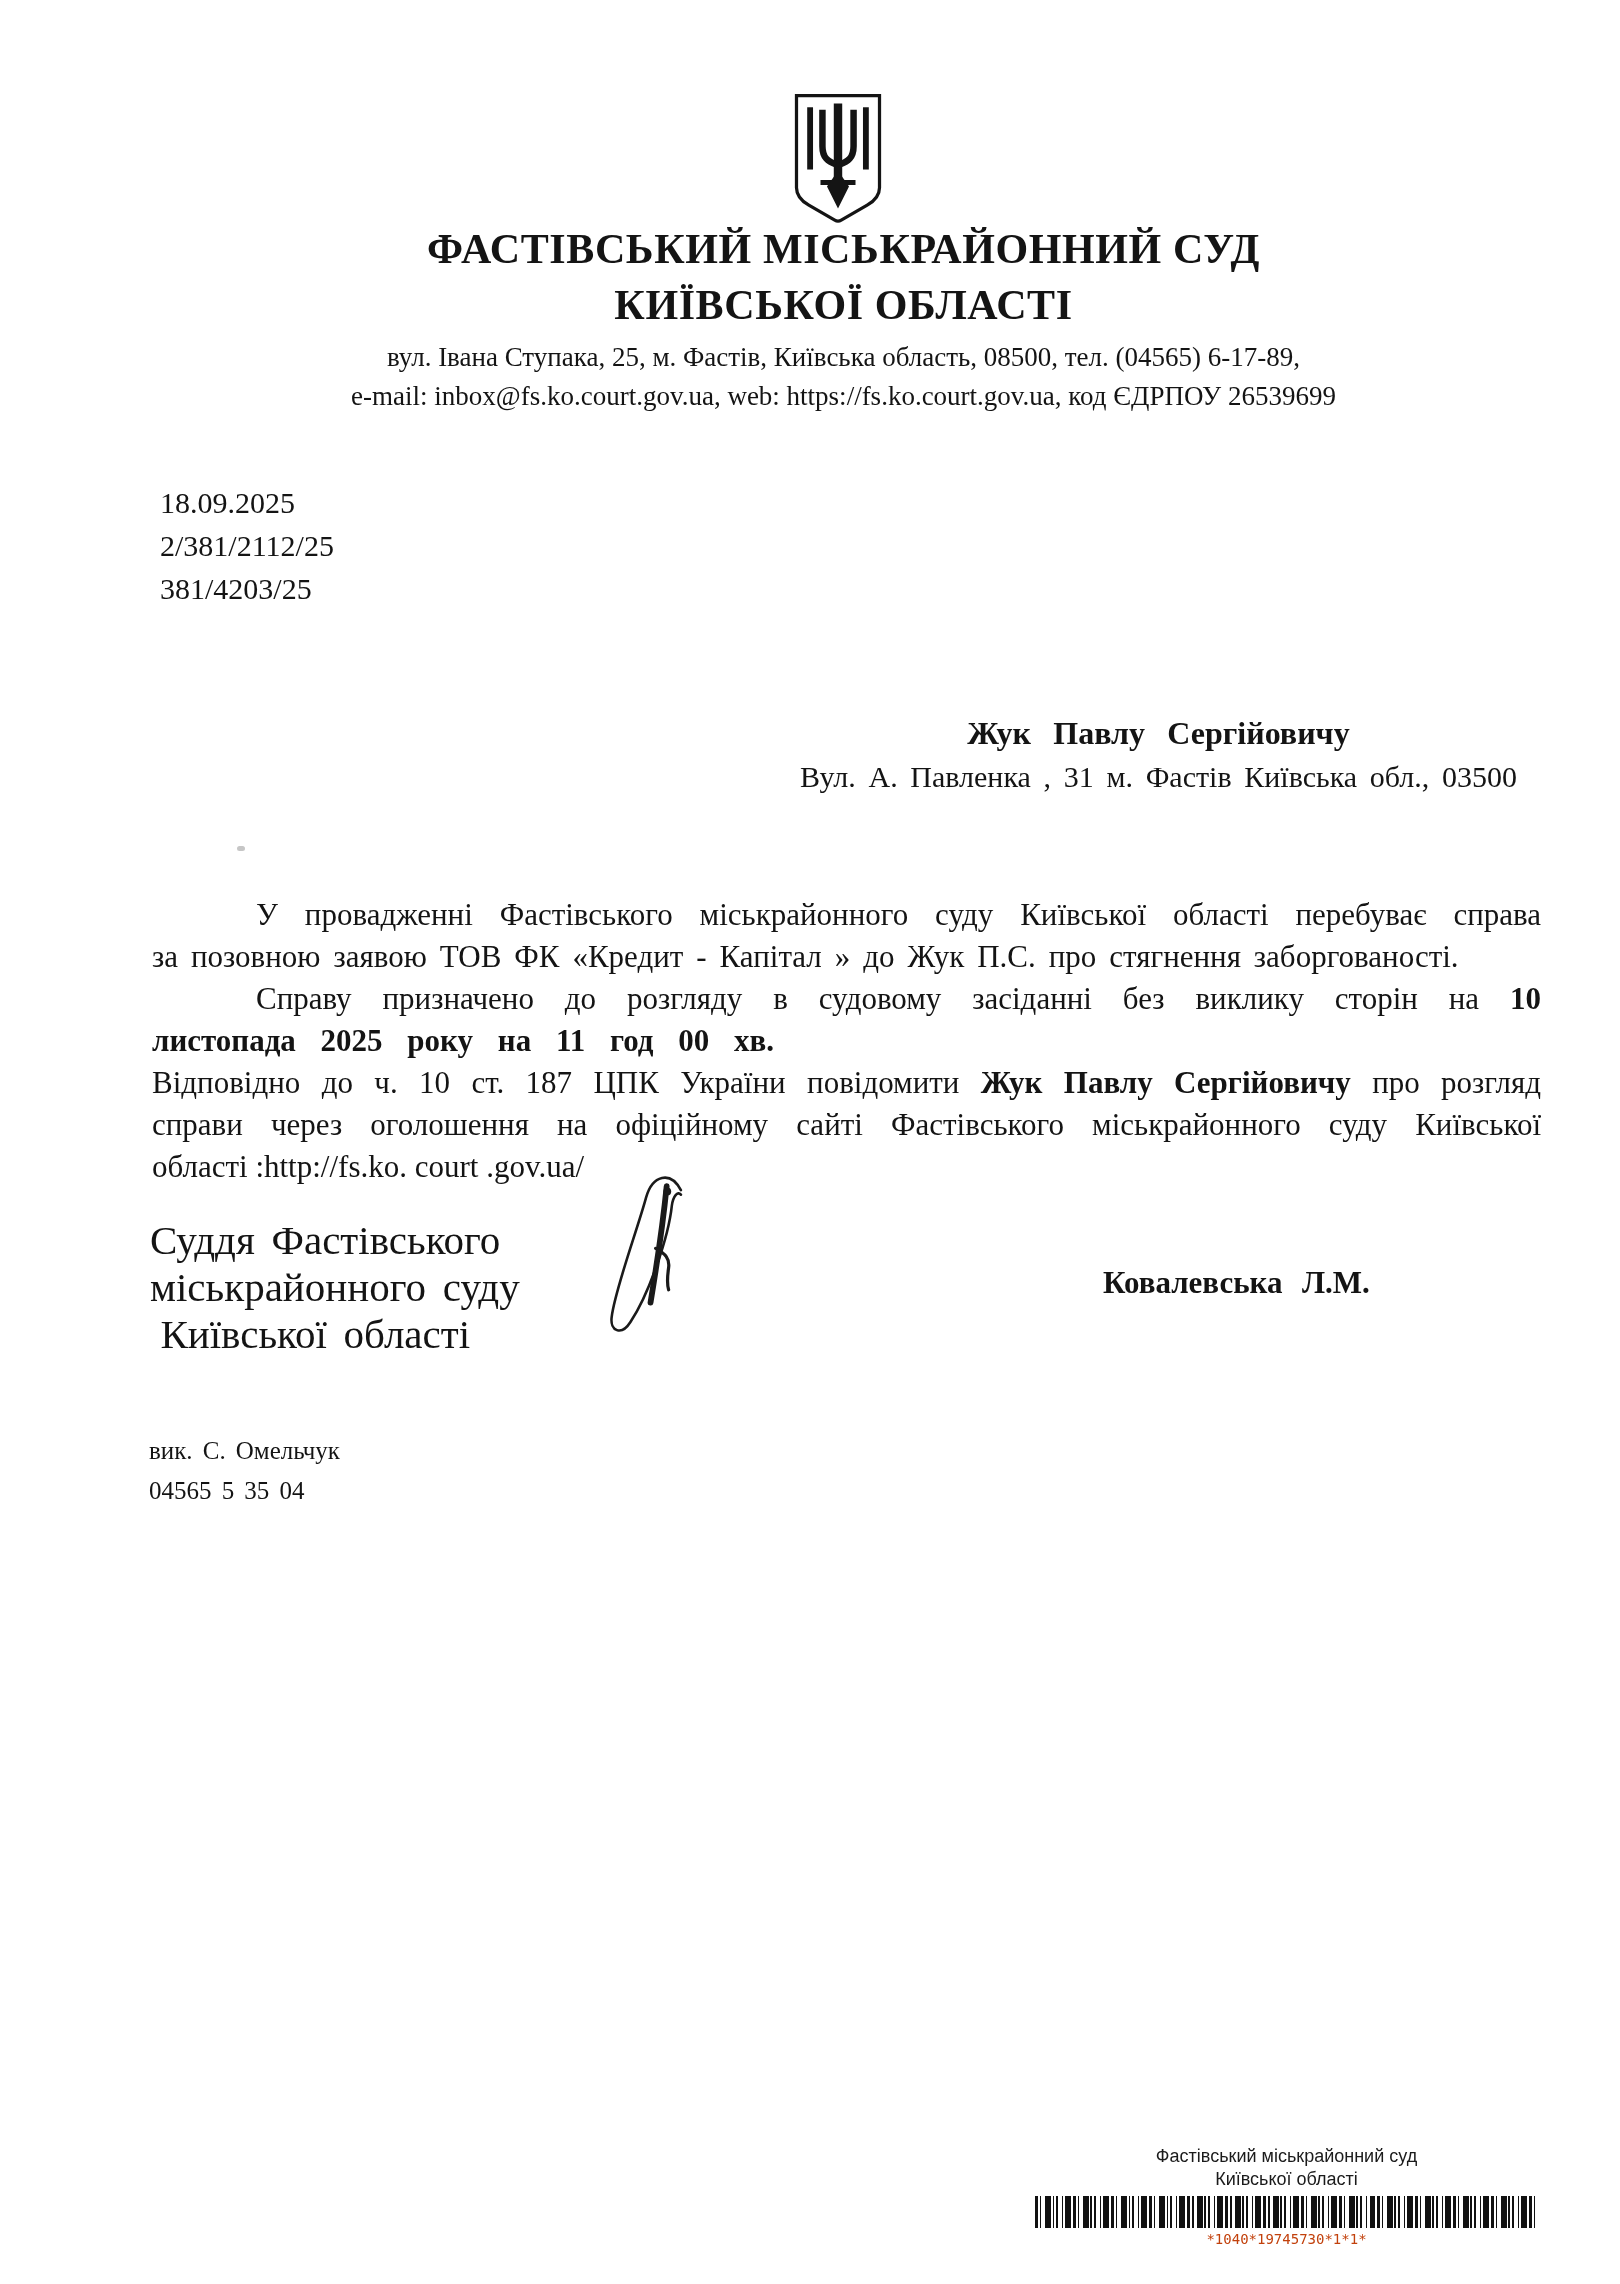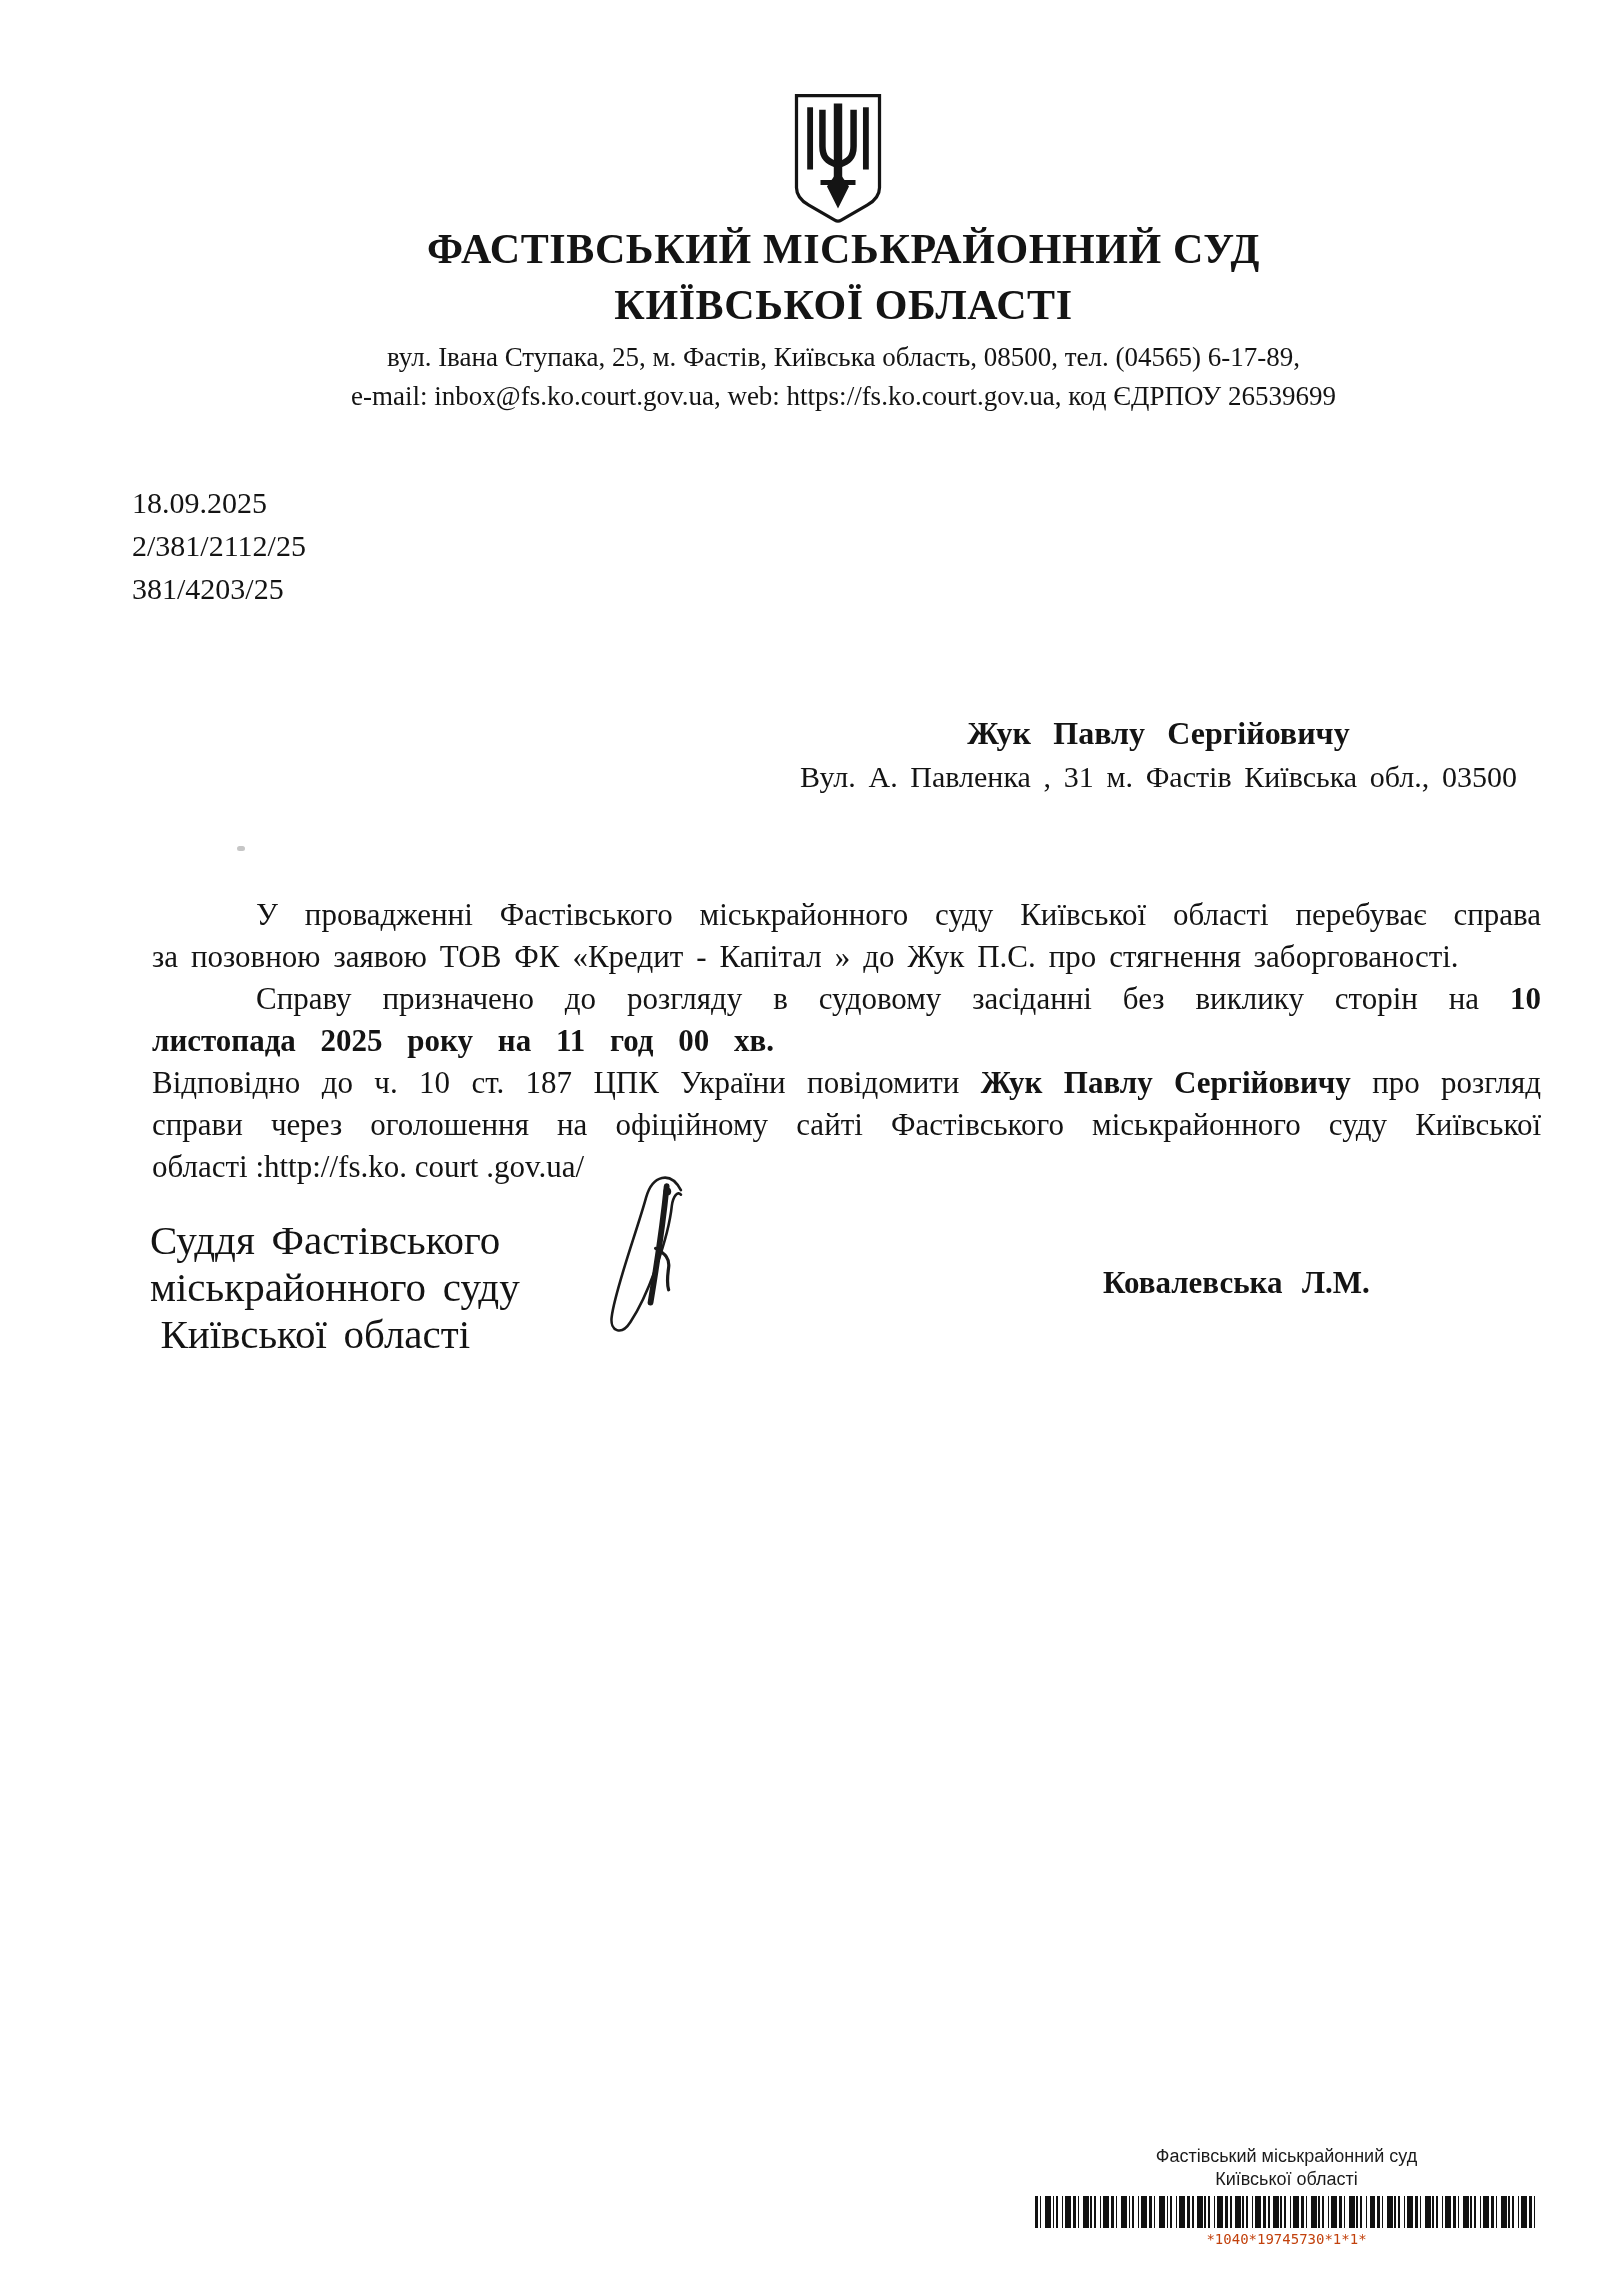--- a/index.html
+++ b/index.html
@@ -13,21 +13,21 @@
   }
   .abs{position:absolute;}
 
   
   .header-center{left:227px;width:1233px;text-align:center;}
   .court-title{font-size:42px;font-weight:bold;letter-spacing:0.6px;line-height:1;white-space:nowrap;}
   .court-sub{font-size:42px;font-weight:bold;letter-spacing:0.6px;line-height:1;white-space:nowrap;}
   .addr{font-size:27px;line-height:1;white-space:nowrap;}
 
   
-  .refblock{left:132px;top:481px;font-size:30px;line-height:43px;}
+  .refblock{left:160px;top:481px;font-size:30px;line-height:43px;}
 
   
   .recipient{left:714px;width:889px;text-align:center;}
   .recipient-name{font-size:32px;font-weight:bold;word-spacing:14.3px;line-height:39px;}
   .recipient-addr{font-size:30px;word-spacing:5.2px;line-height:39px;margin-top:3.9px;}
 
   
   .body-text{left:152px;top:894px;width:1389px;font-size:31px;line-height:42px;}
   .bline{text-align:justify;}
   .bline.stretch{text-align-last:justify;}
@@ -120,20 +120,24 @@
         <path d="M122,34 C106,4 78,10 68,46 C55,94 20,188 15,230 C12,252 30,260 44,238 C73,194 103,106 108,58 C110,43 117,35 122,41" stroke-width="4"></path>
         <path d="M100,28 C96,68 86,142 75,208" stroke-width="9"></path>
         <path d="M83,124 C98,132 105,140 103,154 C101,168 100,178 103,188" stroke-width="5"></path>
         <circle cx="101" cy="36" r="6" fill="#1a1a1a" stroke="none"></circle>
       </g>
     </svg>
   </div>
 
   <div class="abs judge-name">Ковалевська Л.М.</div>
 
+  <div class="abs clerk">
+    <div>вик. С. Омельчук</div>
+    <div>04565 5 35 04</div>
+  </div>
 
   <div class="abs footer">
     <div class="footer-line">Фастівський міськрайонний суд</div>
     <div class="footer-line">Київської області</div>
     <div class="barcode"></div>
     <div class="barcode-value">*1040*19745730*1*1*</div>
   </div>
 
 </div>
 

